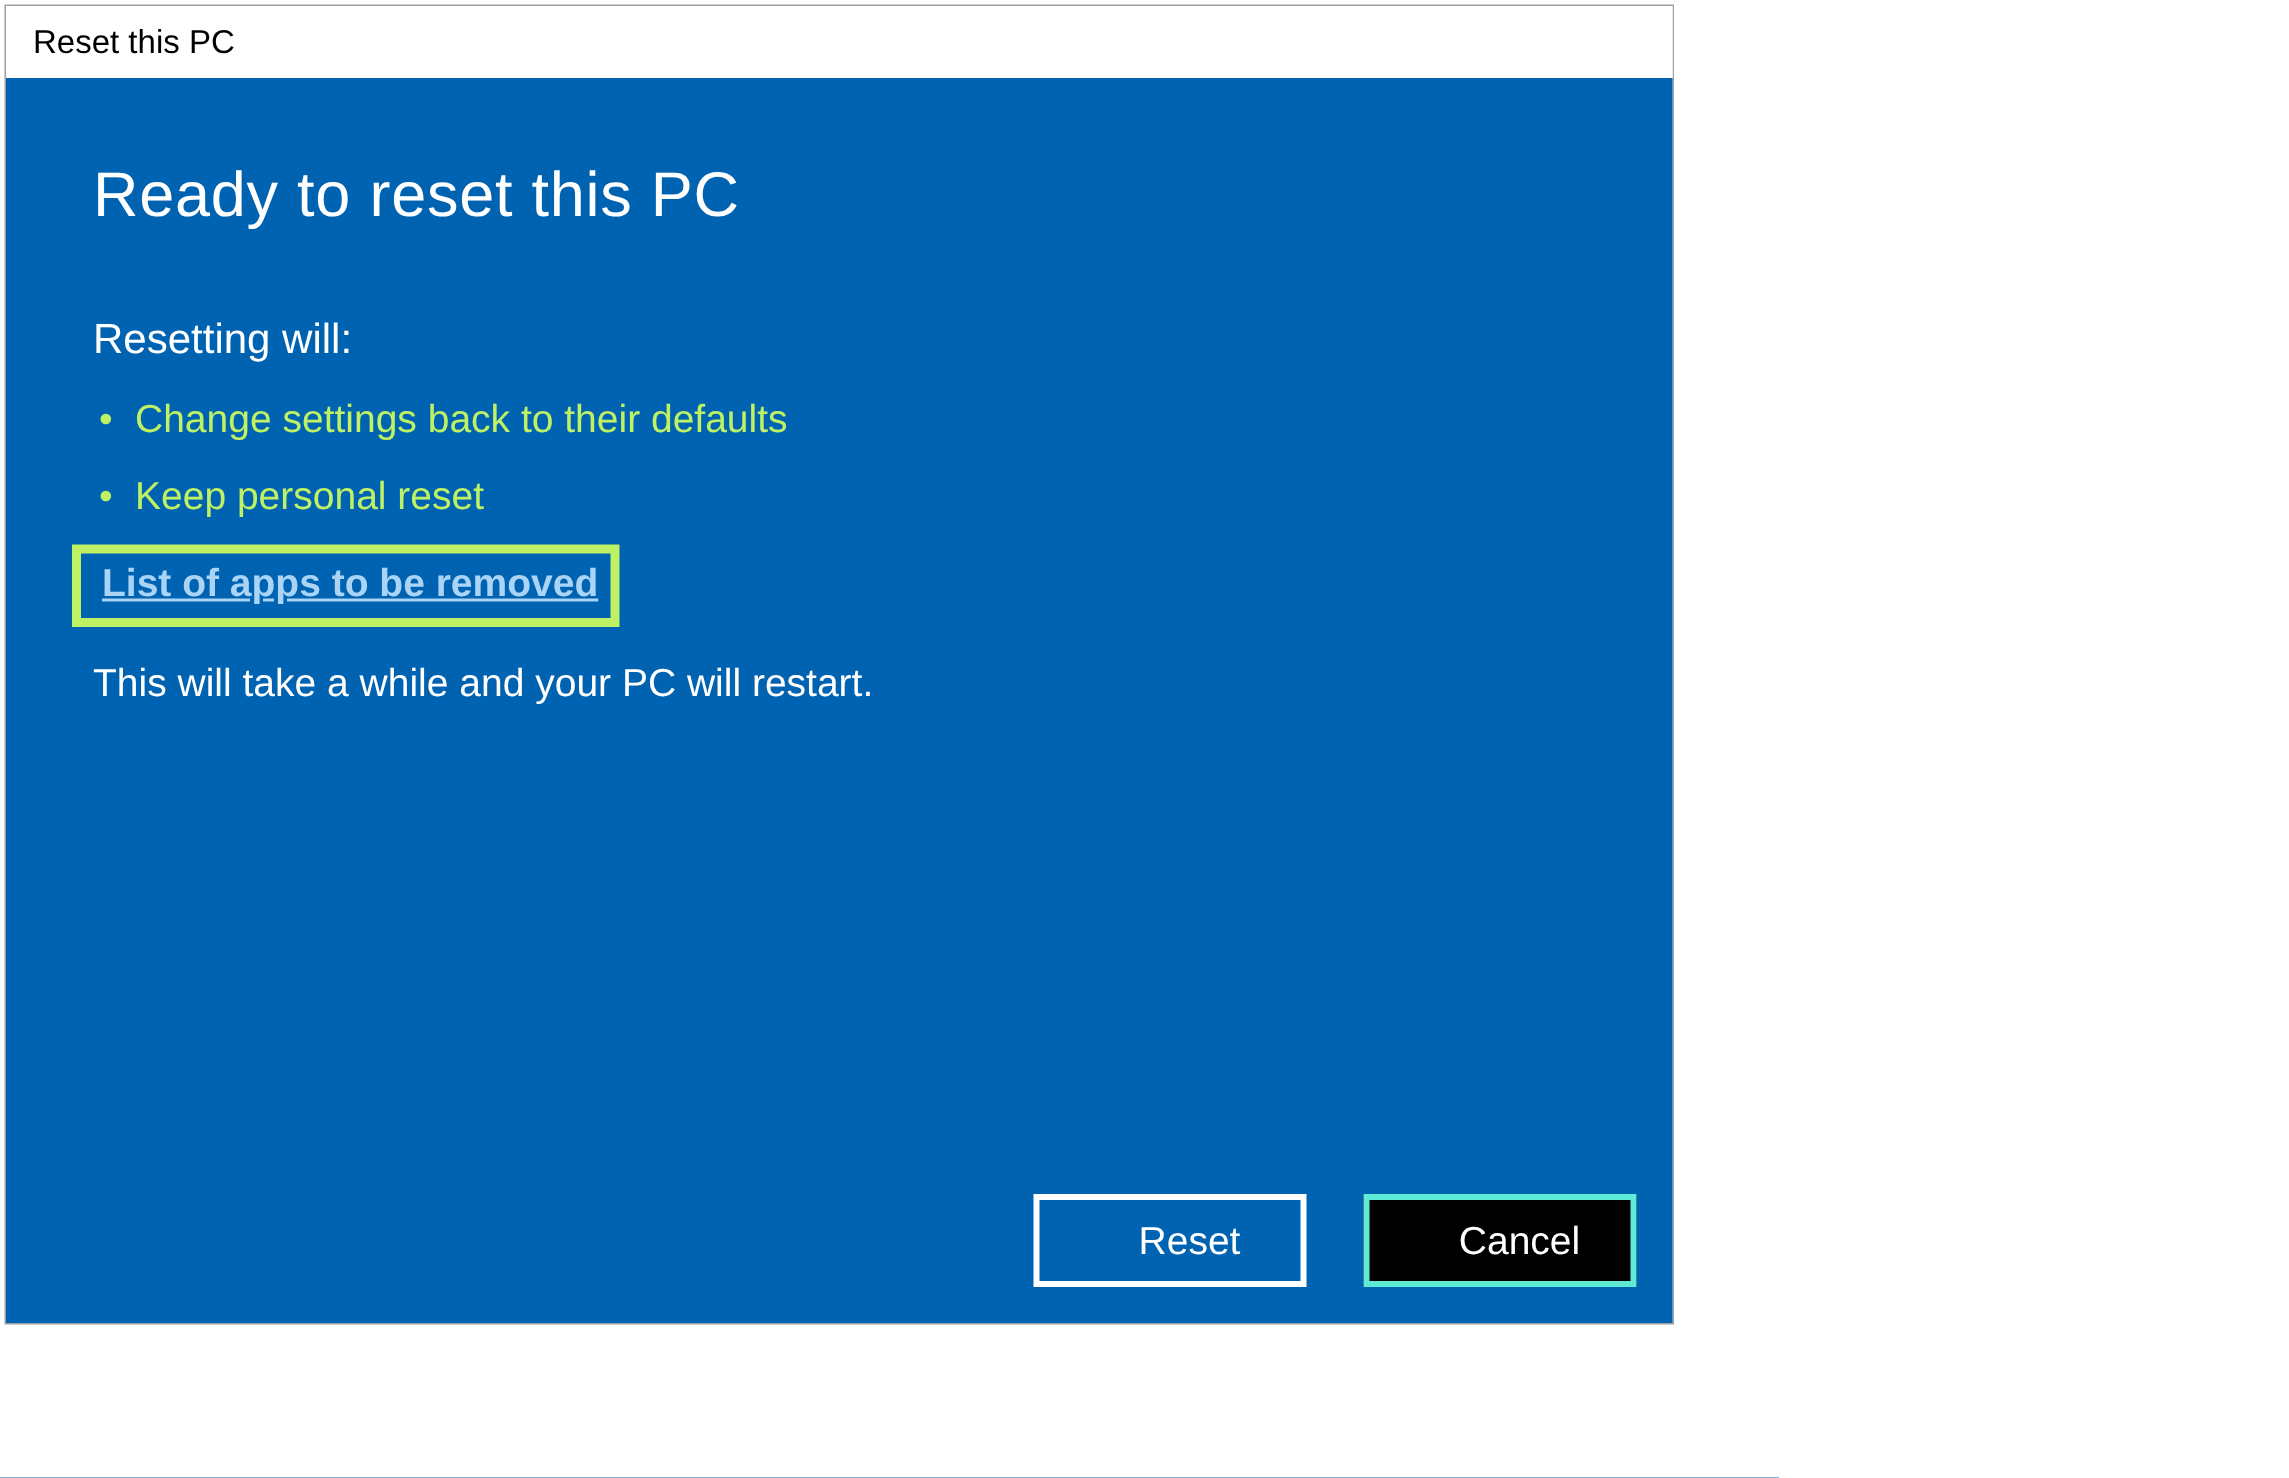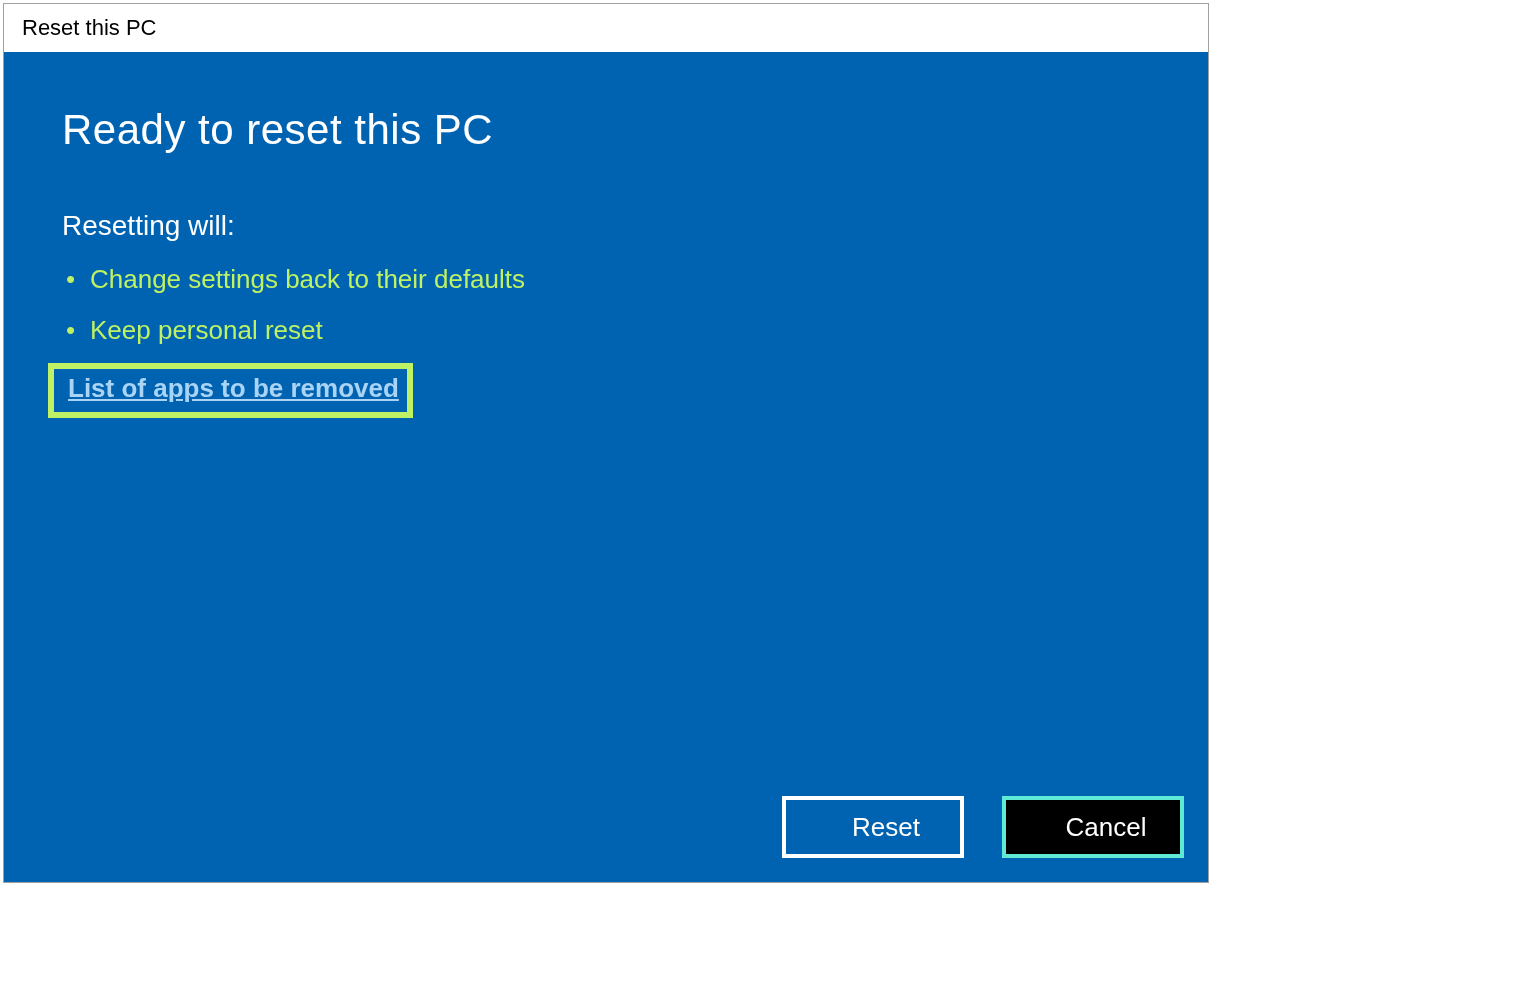--- a/index.html
+++ b/index.html
@@ -8,21 +8,21 @@
       box-sizing: border-box;
     }
     body {
       font-family: "Segoe UI", Tahoma, Geneva, Verdana, sans-serif;
       background: #ffffff;
       width: 1526px;
       height: 985px;
       overflow: hidden;
     }
     .window {
-      width: 1206px;
+      width: 1113px;
       height: 880px;
       border: 1px solid #a0a0a0;
       margin: 3px 0 0 3px;
       display: flex;
       flex-direction: column;
       background: #ffffff;
     }
     .titlebar {
       height: 48px;
       background: #ffffff;
@@ -129,19 +129,20 @@
   <div class="content-area">
     <h1 class="heading">Ready to reset this PC</h1>
     <div class="subheading">Resetting will:</div>
     <ul class="bullet-list">
       <li>Change settings back to their defaults</li>
       <li>Keep personal reset</li>
     </ul>
     <div class="link-row">
       <a>List of apps to be removed</a>
     </div>
+    <div class="note">This will take a while and your PC will restart.</div>
 
     <div class="button-bar">
       <button class="btn btn-reset">Reset</button>
       <button class="btn btn-cancel">Cancel</button>
     </div>
   </div>
 </div>
 
 </body></html>

